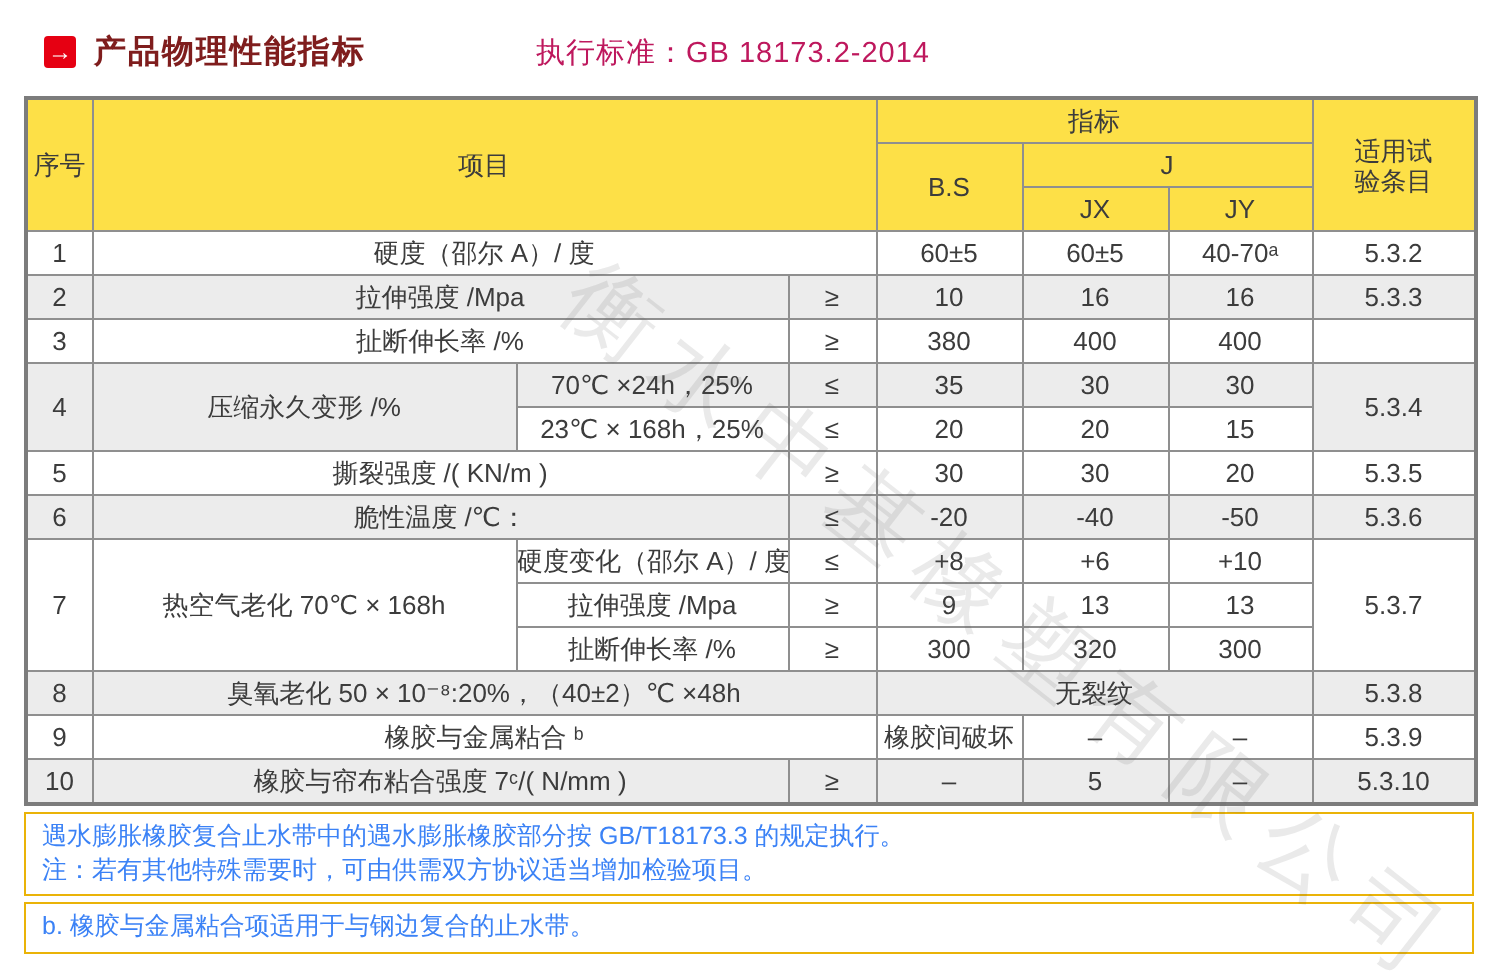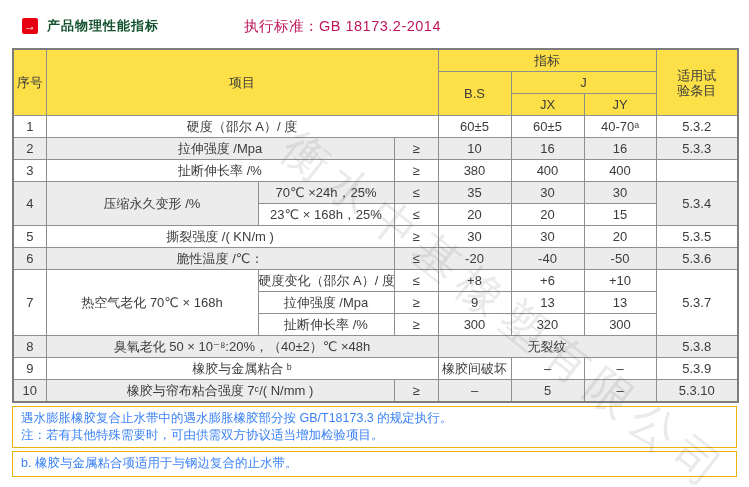--- a/index.html
+++ b/index.html
@@ -21,22 +21,22 @@
     width:16px;height:16px;
     background:#e60012;
     color:#fff;
     font-weight:bold;font-size:12px;line-height:16px;
     text-align:center;
     border-radius:2px;
     flex:0 0 auto;
   }
   .page-title{
     margin-left:9px;
-    color:#14532d;
-    font-size:13px;font-weight:bold;
+    color:#7f1d1d;
+    font-size:16px;font-weight:bold;
     letter-spacing:1px;
   }
   .standard{
     margin-left:85px;
     font-size:14.5px;color:#be185d;
     letter-spacing:0.5px;
   }
   
   .tbl-wrap{position:relative;margin:9px 12px 0 12px;}
   table.spec{

